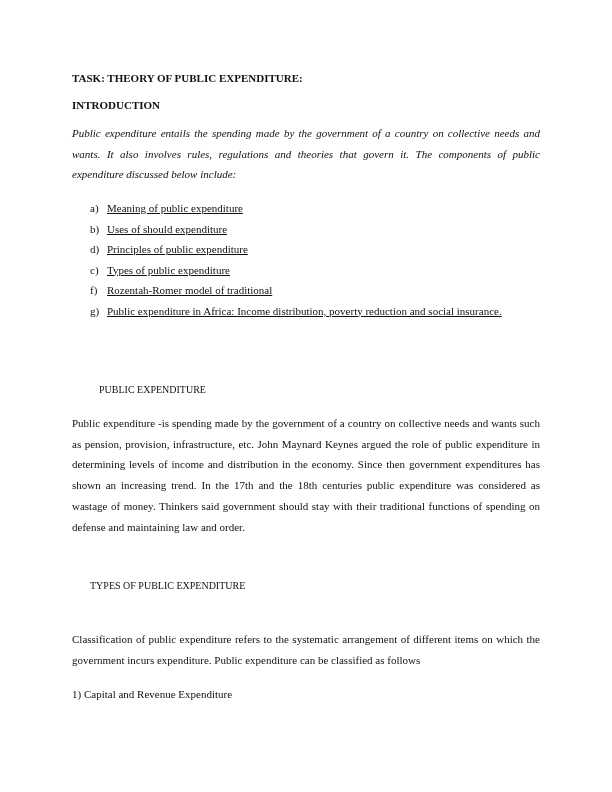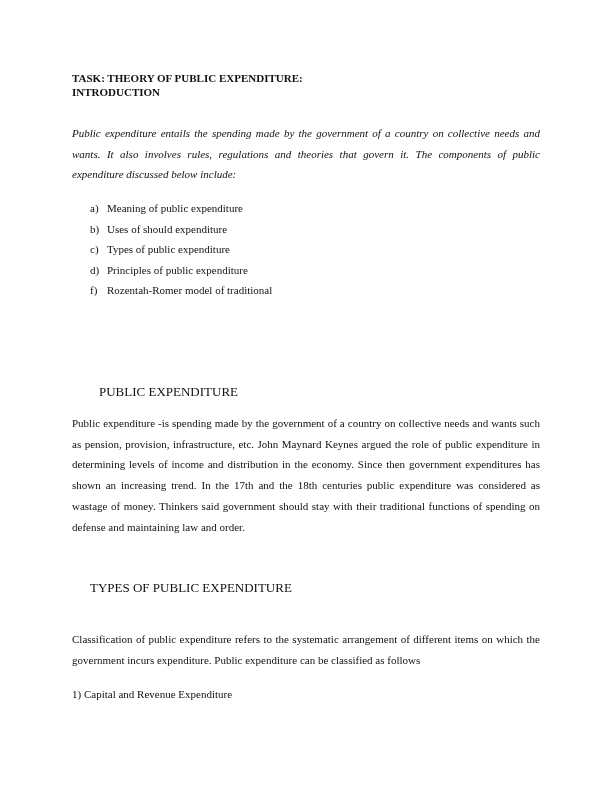--- a/index.html
+++ b/index.html
@@ -4,41 +4,42 @@
 <style>
   html, body { margin: 0; padding: 0; background: #ffffff; }
   body { width: 612px; height: 792px; position: relative; overflow: hidden;
          font-family: "Liberation Serif", serif; color: #111111; font-size: 11px; }
   .page { position: absolute; left: 0; top: 0; width: 612px; height: 792px; background: #fff; }
   .line { position: absolute; left: 72px; white-space: nowrap; line-height: 13px; }
   .bold { font-weight: bold; }
   .para { position: absolute; left: 72px; width: 468px; text-align: justify;
           text-align-last: left; line-height: 20.7px; }
   .list { position: absolute; left: 90px; margin: 0; padding: 0; list-style: none; }
-  .list li { line-height: 20.5px; white-space: nowrap; }
+  .list li { line-height: 20.5px; white-space: nowrap; text-decoration: underline; }
   .list .mk { display: inline-block; width: 17px; }
-  .heading { position: absolute; white-space: nowrap; font-size: 13px; }
+  .heading { position: absolute; white-space: nowrap; font-size: 10px; }
 </style>
 </head>
 <body>
 
 <div class="page">
 
   <div class="line bold" style="top:72px;">TASK: THEORY OF PUBLIC EXPENDITURE:</div>
 
-  <div class="line bold" style="top:86px;">INTRODUCTION</div>
+  <div class="line bold" style="top:99px;">INTRODUCTION</div>
 
   <div class="para" style="top:123px;font-style:italic;">Public expenditure entails the spending made by the government of a country on collective needs and wants. It also involves rules, regulations and theories that govern it. The components of public expenditure discussed below include:</div>
 
   <ul class="list" style="top:198px;">
     <li><span class="mk">a)</span><span>Meaning of public expenditure</span></li>
     <li><span class="mk">b)</span><span>Uses of should expenditure</span></li>
+    <li><span class="mk">d)</span><span>Principles of public expenditure</span></li>
     <li><span class="mk">c)</span><span>Types of public expenditure</span></li>
-    <li><span class="mk">d)</span><span>Principles of public expenditure</span></li>
     <li><span class="mk">f)</span><span>Rozentah-Romer model of traditional</span></li>
+    <li><span class="mk">g)</span><span>Public expenditure in Africa: Income distribution, poverty reduction and social insurance.</span></li>
   </ul>
 
   <div class="heading" style="left:99px; top:384px;">PUBLIC EXPENDITURE</div>
 
   <div class="para" style="top:413px;">Public expenditure -is spending made by the government of a country on collective needs and wants such as pension, provision, infrastructure, etc. John Maynard Keynes argued the role of public expenditure in determining levels of income and distribution in the economy. Since then government expenditures has shown an increasing trend. In the 17th and the 18th centuries public expenditure was considered as wastage of money. Thinkers said government should stay with their traditional functions of spending on defense and maintaining law and order.</div>
 
   <div class="heading" style="left:90px; top:580px;">TYPES OF PUBLIC EXPENDITURE</div>
 
   <div class="para" style="top:591px;margin-top:38px;">Classification of public expenditure refers to the systematic arrangement of different items on which the government incurs expenditure. Public expenditure can be classified as follows</div>
 

